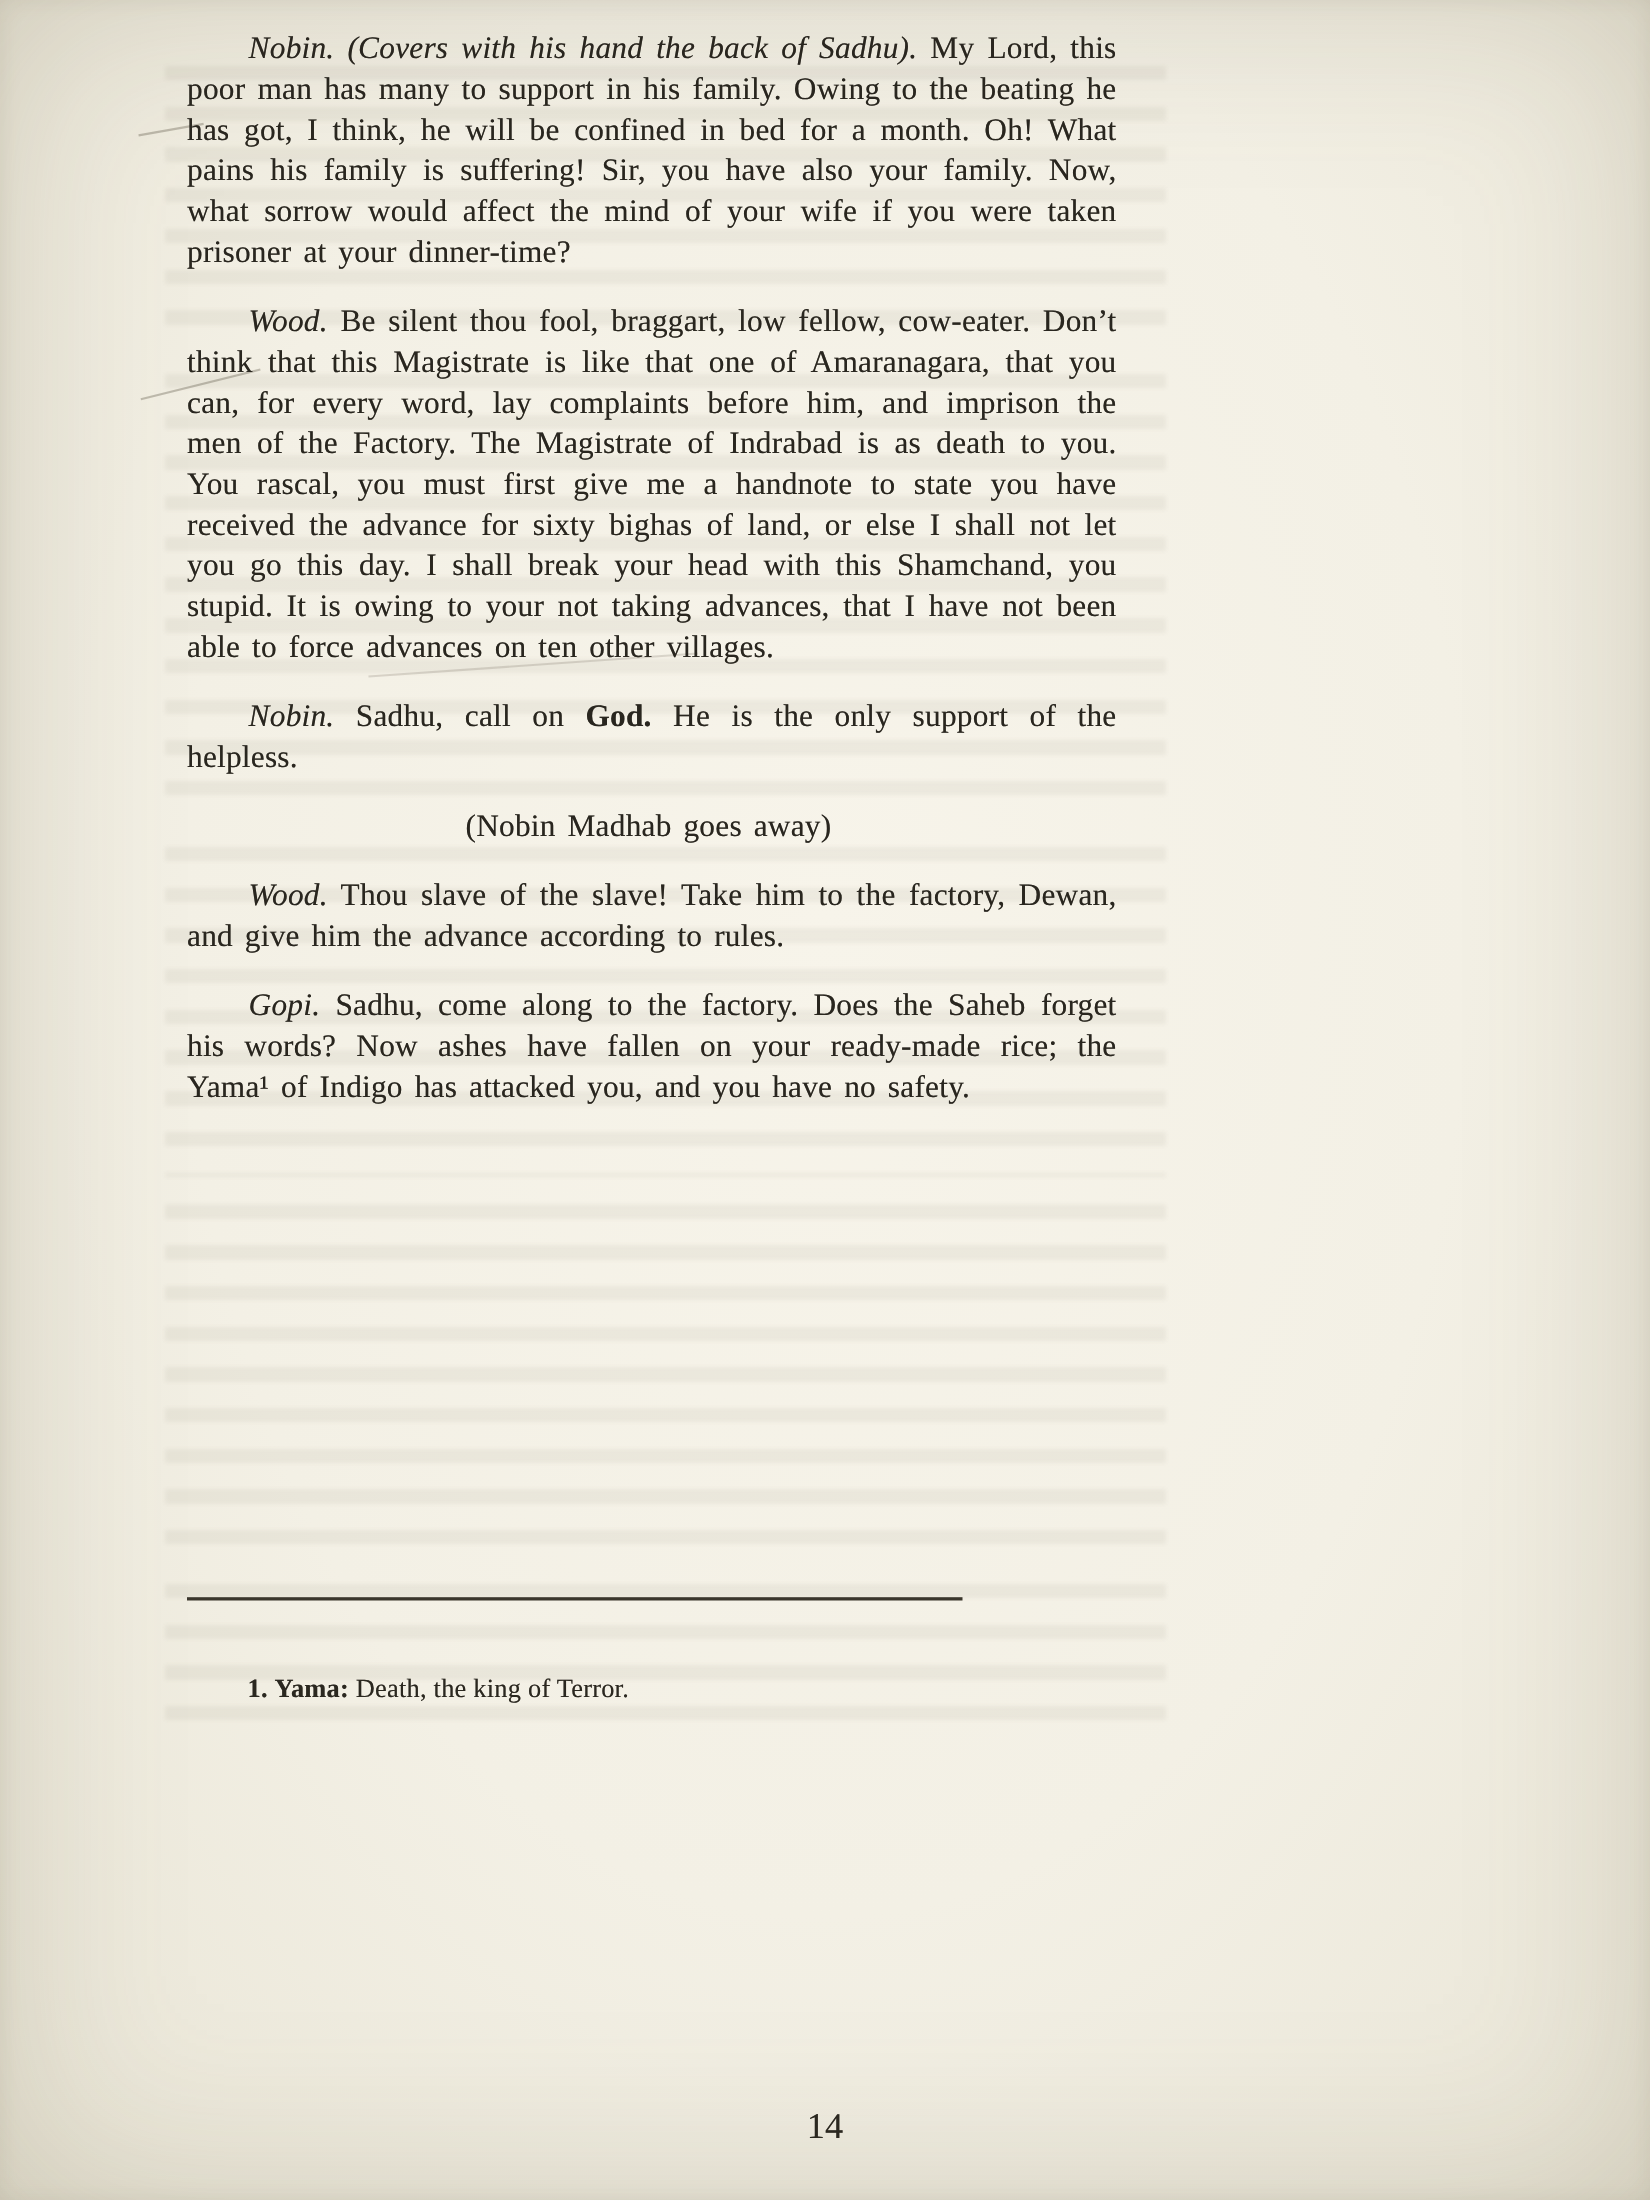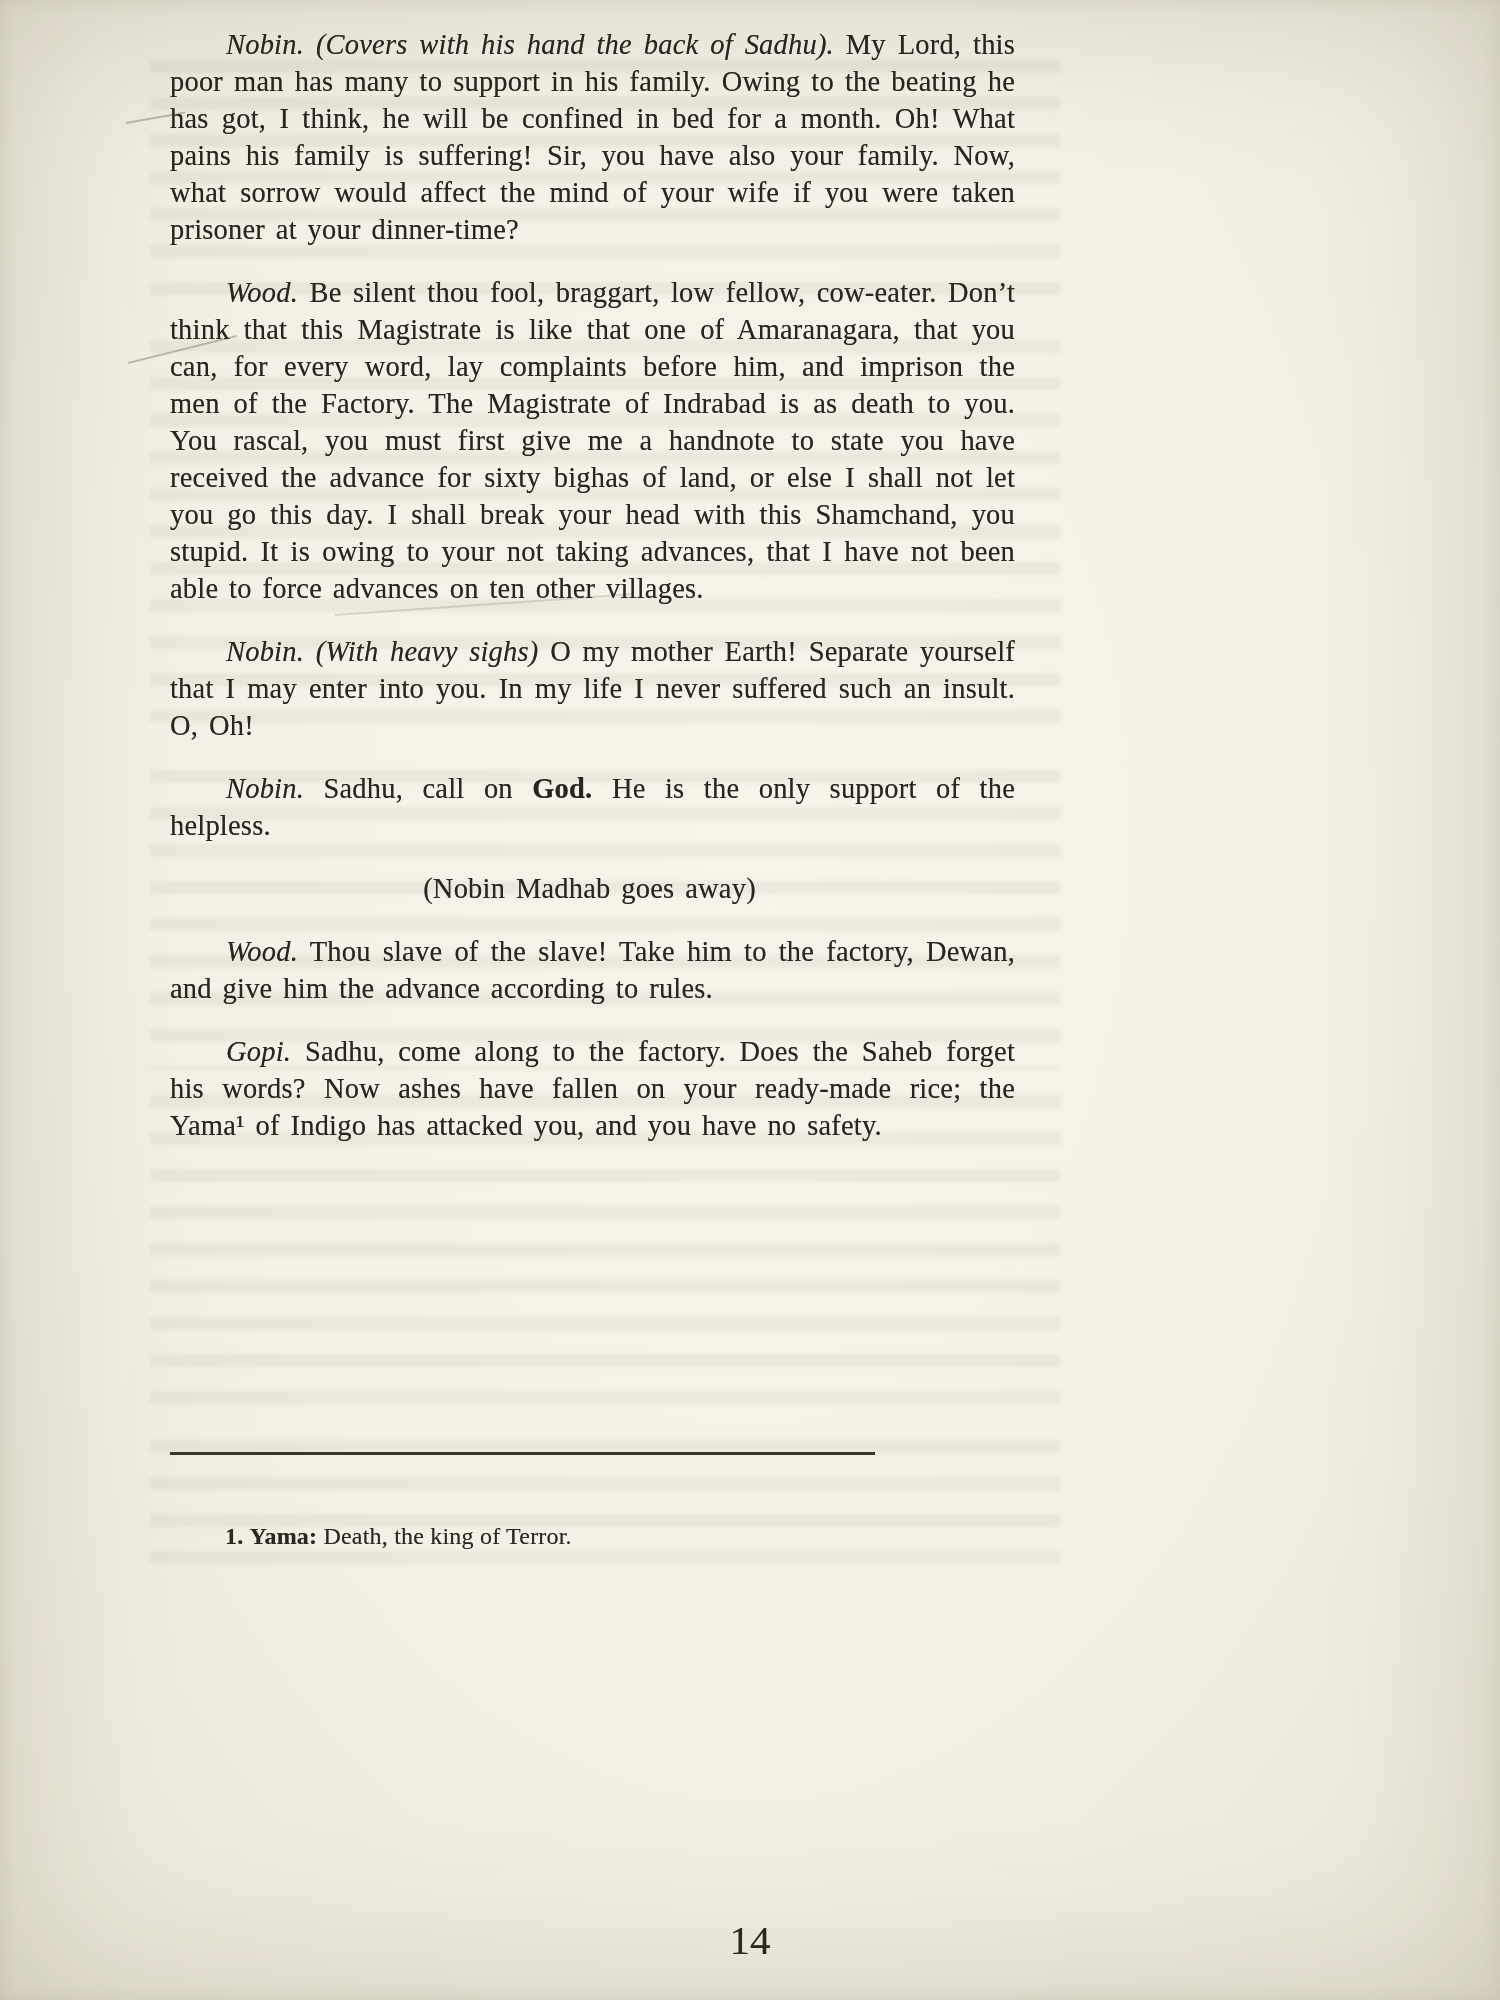--- a/index.html
+++ b/index.html
@@ -63,21 +63,21 @@
     font-size: 24px; color: #2b2820;
     letter-spacing: .2px;
     text-shadow: 0 0 .5px rgba(41,38,31,.5);
     margin-top: 41px;
   }
   .footnote b { font-weight: 700; }
   .pageno {
     position: absolute;
     top: 1916px; left: 0; width: 1500px;
     text-align: center;
-    font-size: 41px; color: #2b2820;
+    font-size: 33px; color: #2b2820;
     text-shadow: 0 0 .5px rgba(41,38,31,.5);
   }
 </style>
 </head>
 <body>
 
 <div class="scan">
 
   <div class="ghost" style="top:60px;  height:250px;"></div>
   <div class="ghost" style="top:340px; height:400px;"></div>
@@ -88,21 +88,20 @@
   <div class="scratch" style="left:126px; top:122px; width:60px;  transform:rotate(-10deg);"></div>
   <div class="scratch" style="left:128px; top:362px; width:112px; transform:rotate(-14deg);"></div>
   <div class="scratch" style="left:335px; top:614px; width:300px; opacity:.55; transform:rotate(-4deg);"></div>
 
   <div class="column">
 
     <p class="para"><i class="sp">Nobin.</i> <i class="dir">(Covers with his hand the back of Sadhu).</i> <span>My Lord, this poor man has many to support in his family. Owing to the beating he has got, I think, he will be confined in bed for a month. Oh! What pains his family is suffering! Sir, you have also your family. Now, what sorrow would affect the mind of your wife if you were taken prisoner at your dinner-time?</span></p>
 
     <p class="para"><i class="sp">Wood.</i> <span>Be silent thou fool, braggart, low fellow, cow-eater. Don’t think that this Magistrate is like that one of Amaranagara, that you can, for every word, lay complaints before him, and imprison the men of the Factory. The Magistrate of Indrabad is as death to you. You rascal, you must first give me a handnote to state you have received the advance for sixty bighas of land, or else I shall not let you go this day. I shall break your head with this Shamchand, you stupid. It is owing to your not taking advances, that I have not been able to force advances on ten other villages.</span></p>
 
-    <p class="para"><i class="sp">Nobin.</i> <i class="dir">(With heavy sighs)</i> <span>O my mother Earth! Separate yourself that I may enter into you. In my life I never suffered such an insult. O, Oh!</span></p>
 
 
     <p class="para"><i class="sp">Nobin.</i> <span>Sadhu, call on </span><b>God.</b><span> He is the only support of the helpless.</span></p>
 
     <p class="stage">(Nobin Madhab goes away)</p>
 
     <p class="para"><i class="sp">Wood.</i> <span>Thou slave of the slave! Take him to the factory, Dewan, and give him the advance according to rules.</span></p>
 
 
     <p class="para"><i class="sp">Gopi.</i> <span>Sadhu, come along to the factory. Does the Saheb forget his words? Now ashes have fallen on your ready-made rice; the Yama¹ of Indigo has attacked you, and you have no safety.</span></p>

